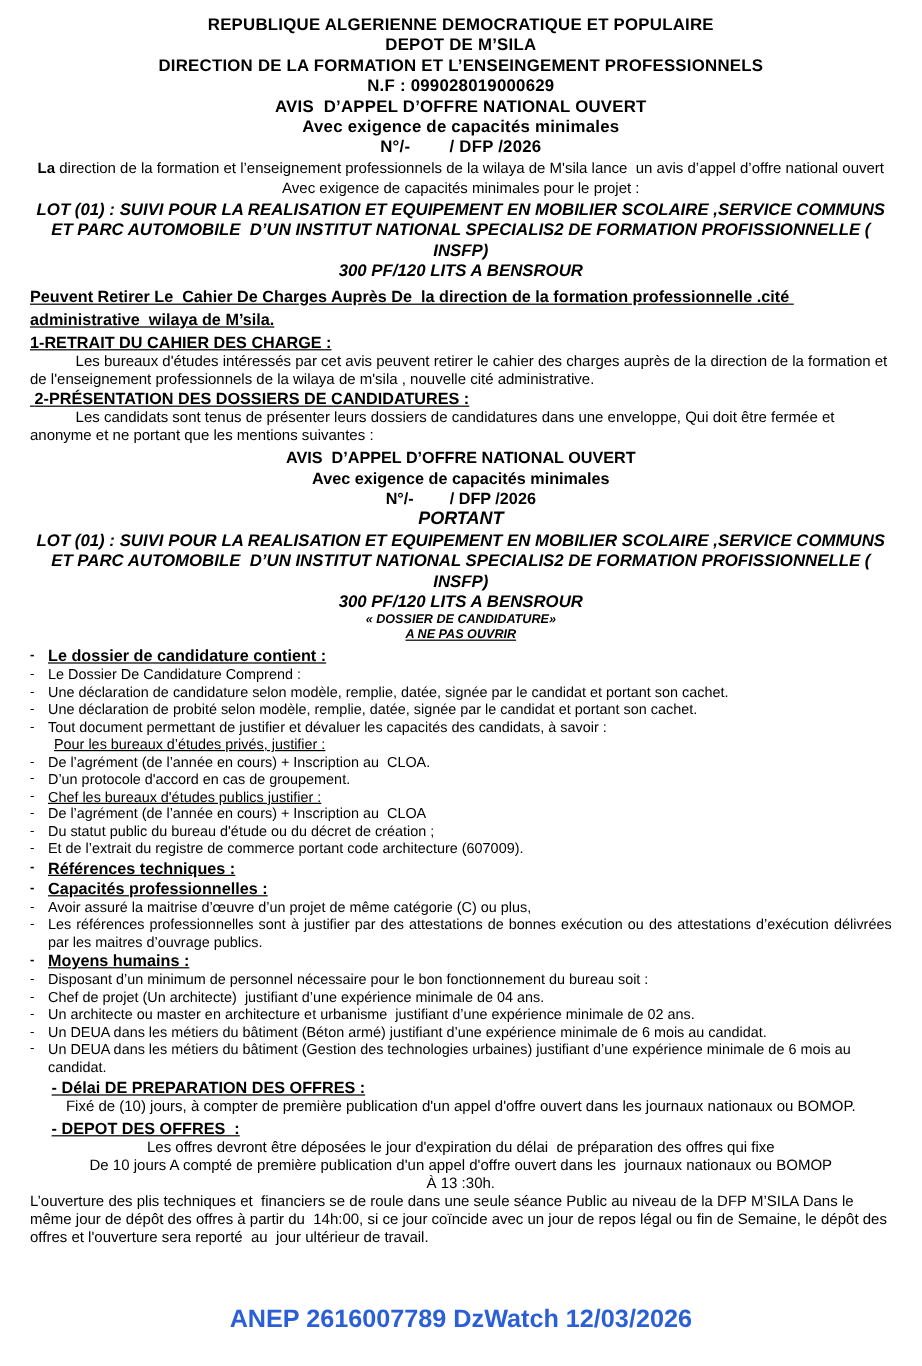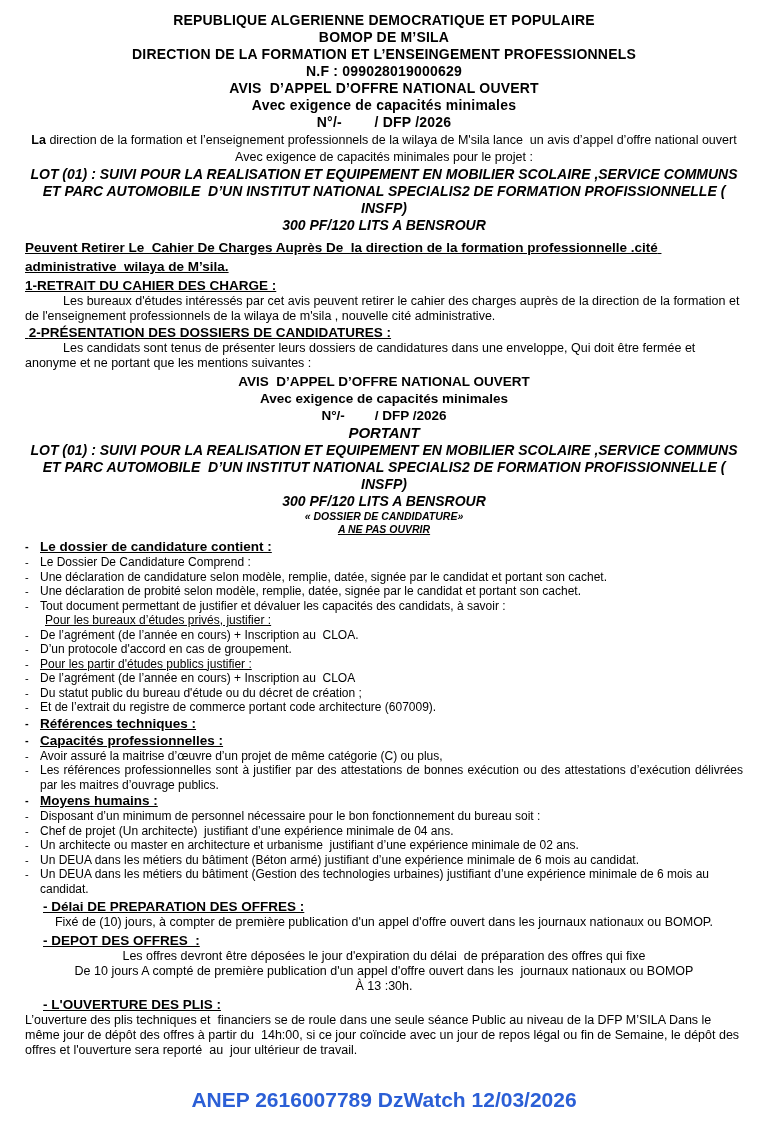--- a/index.html
+++ b/index.html
@@ -55,21 +55,21 @@
   .footer { position:absolute; left:0; top:1088px; width:768px; text-align:center;
             font-weight:bold; font-size:21px; color:#2B5FD6; }
 </style>
 </head>
 <body>
 
 <div class="page">
   <div class="content">
 
     <div class="hdr-line">REPUBLIQUE ALGERIENNE DEMOCRATIQUE ET POPULAIRE</div>
-    <div class="hdr-line">BOMOP DE M’SILA</div>
+    <div class="hdr-line">DEPOT DE M’SILA</div>
     <div class="hdr-line">DIRECTION DE LA FORMATION ET L’ENSEINGEMENT PROFESSIONNELS</div>
     <div class="hdr-line">N.F : 099028019000629</div>
     <div class="hdr-line">AVIS  D’APPEL D’OFFRE NATIONAL OUVERT</div>
     <div class="hdr-line">Avec exigence de capacités minimales</div>
     <div class="hdr-line">N°/-        / DFP /2026</div>
 
     <div class="intro"><b>La</b><span> direction de la formation et l’enseignement professionnels de la wilaya de M'sila lance  un avis d’appel d’offre national ouvert  Avec exigence de capacités minimales pour le projet :</span></div>
 
     <div class="lot">LOT (01) : SUIVI POUR LA REALISATION ET EQUIPEMENT EN MOBILIER SCOLAIRE ,SERVICE COMMUNS ET PARC AUTOMOBILE  D’UN INSTITUT NATIONAL SPECIALIS2 DE FORMATION PROFISSIONNELLE ( INSFP)</div>
     <div class="lot">300 PF/120 LITS A BENSROUR</div>
@@ -120,21 +120,21 @@
       <div class="li">
           <span class="dash">-</span>
           <span class="txt">De l’agrément (de l’année en cours) + Inscription au  CLOA.</span>
         </div>
       <div class="li">
           <span class="dash">-</span>
           <span class="txt">D’un protocole d'accord en cas de groupement.</span>
         </div>
       <div class="li">
           <span class="dash">-</span>
-          <span class="txt u">Pour les partir d'études publics justifier :</span>
+          <span class="txt u">Chef les bureaux d'études publics justifier :</span>
         </div>
       <div class="li">
           <span class="dash">-</span>
           <span class="txt">De l’agrément (de l’année en cours) + Inscription au  CLOA</span>
         </div>
       <div class="li">
           <span class="dash">-</span>
           <span class="txt">Du statut public du bureau d'étude ou du décret de création ;</span>
         </div>
       <div class="li">
@@ -186,19 +186,18 @@
     </div>
 
     <div class="dash-h">- Délai DE PREPARATION DES OFFRES :</div>
     <div class="ctr">Fixé de (10) jours, à compter de première publication d'un appel d'offre ouvert dans les journaux nationaux ou BOMOP.</div>
 
     <div class="dash-h">- DEPOT DES OFFRES  :</div>
     <div class="ctr">Les offres devront être déposées le jour d'expiration du délai  de préparation des offres qui fixe</div>
     <div class="ctr">De 10 jours A compté de première publication d'un appel d'offre ouvert dans les  journaux nationaux ou BOMOP</div>
     <div class="ctr">À 13 :30h.</div>
 
-    <div class="dash-h">- L'OUVERTURE DES PLIS :</div>
     <div class="plain-p">L’ouverture des plis techniques et  financiers se de roule dans une seule séance Public au niveau de la DFP M’SILA Dans le même jour de dépôt des offres à partir du  14h:00, si ce jour coïncide avec un jour de repos légal ou fin de Semaine, le dépôt des offres et l'ouverture sera reporté  au  jour ultérieur de travail.</div>
 
   </div>
 
   <div class="footer">ANEP 2616007789 DzWatch 12/03/2026</div>
 </div>
 
 </body></html>

